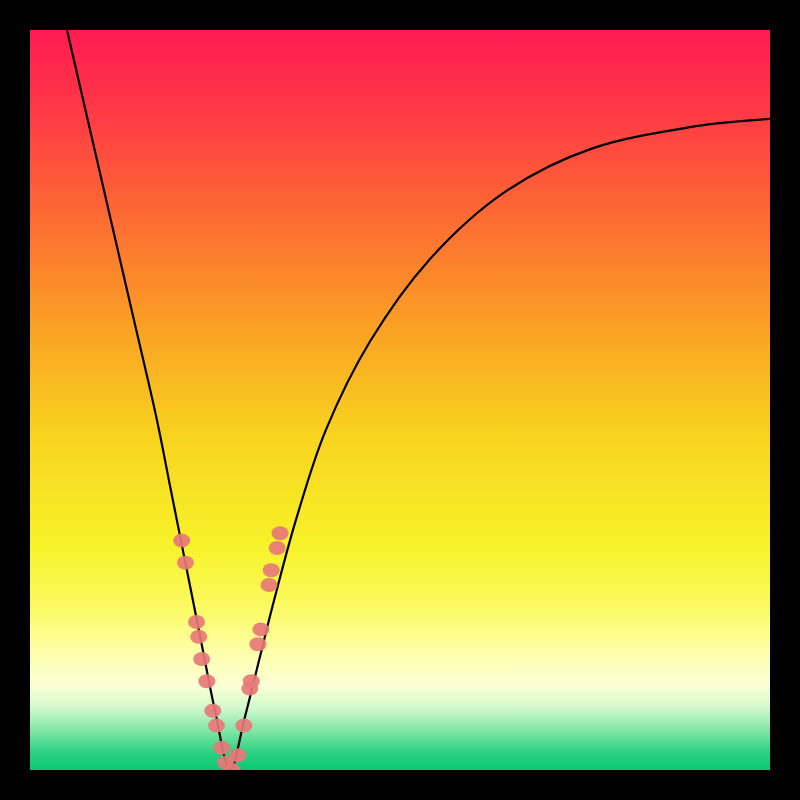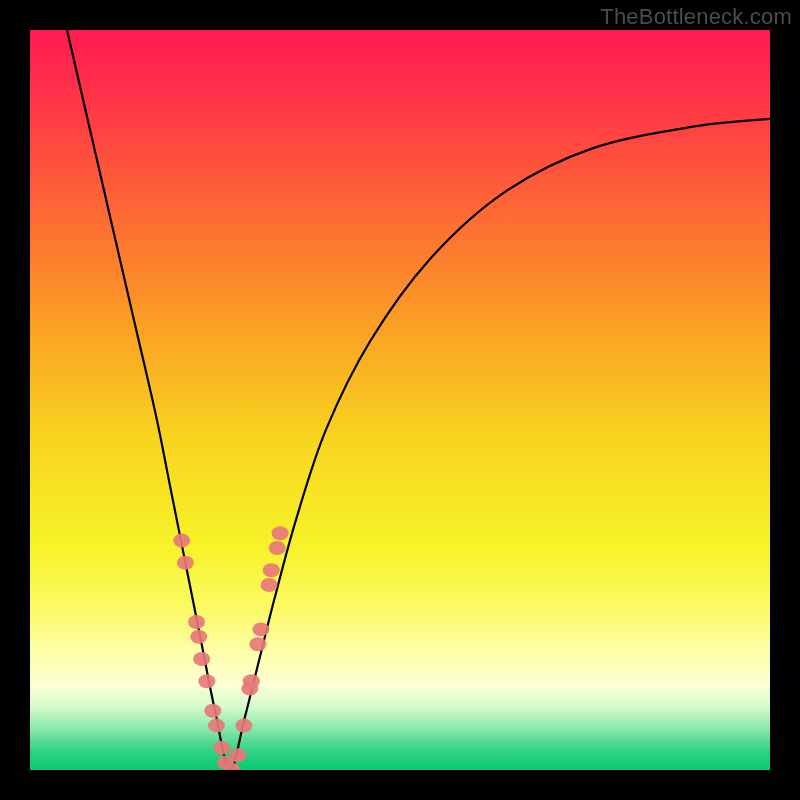--- a/index.html
+++ b/index.html
@@ -50,21 +50,20 @@
   .curve-path {
     fill: none;
     stroke: #000;
     stroke-width: 2.2;
   }
 </style>
 </head>
 <body>
 
 <div class="frame">
-  <div class="watermark">TheBottleneck.com</div>
   <div class="plot">
     <svg class="gradient-bg" width="740" height="740" viewBox="0 0 740 740" preserveAspectRatio="none">
       <defs>
         <linearGradient id="bg-grad" x1="0" y1="0" x2="0" y2="1">
             <stop offset="0%" stop-color="#ff1b52"></stop>
             <stop offset="10%" stop-color="#ff3647"></stop>
             <stop offset="25%" stop-color="#fd6a33"></stop>
             <stop offset="40%" stop-color="#fba025"></stop>
             <stop offset="55.00000000000001%" stop-color="#f8d41f"></stop>
             <stop offset="70%" stop-color="#f7f32a"></stop>

